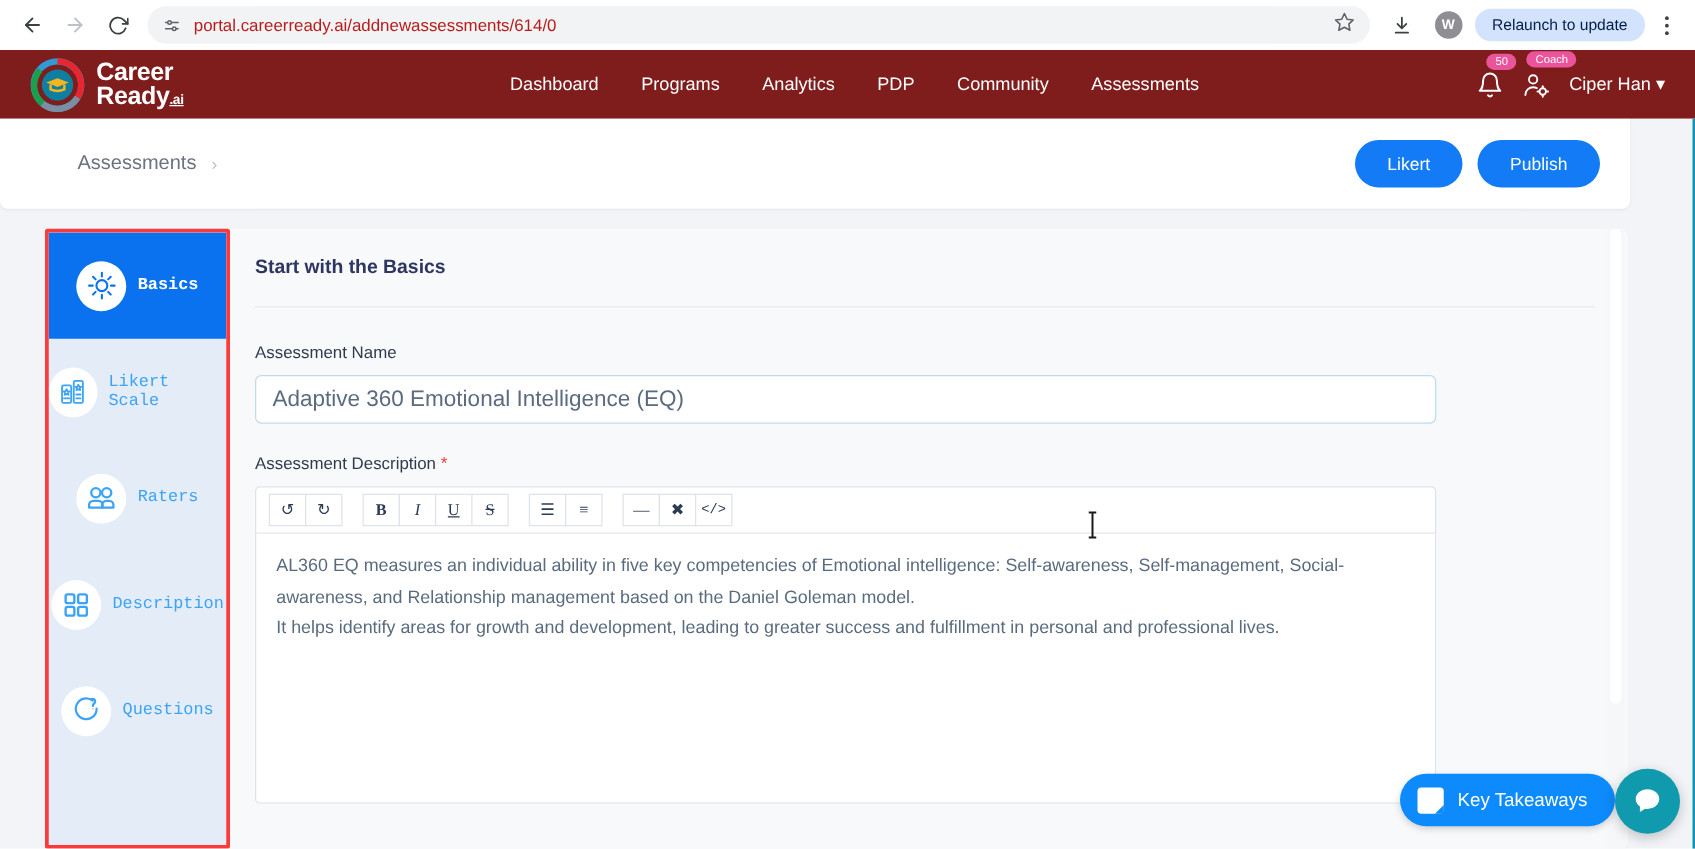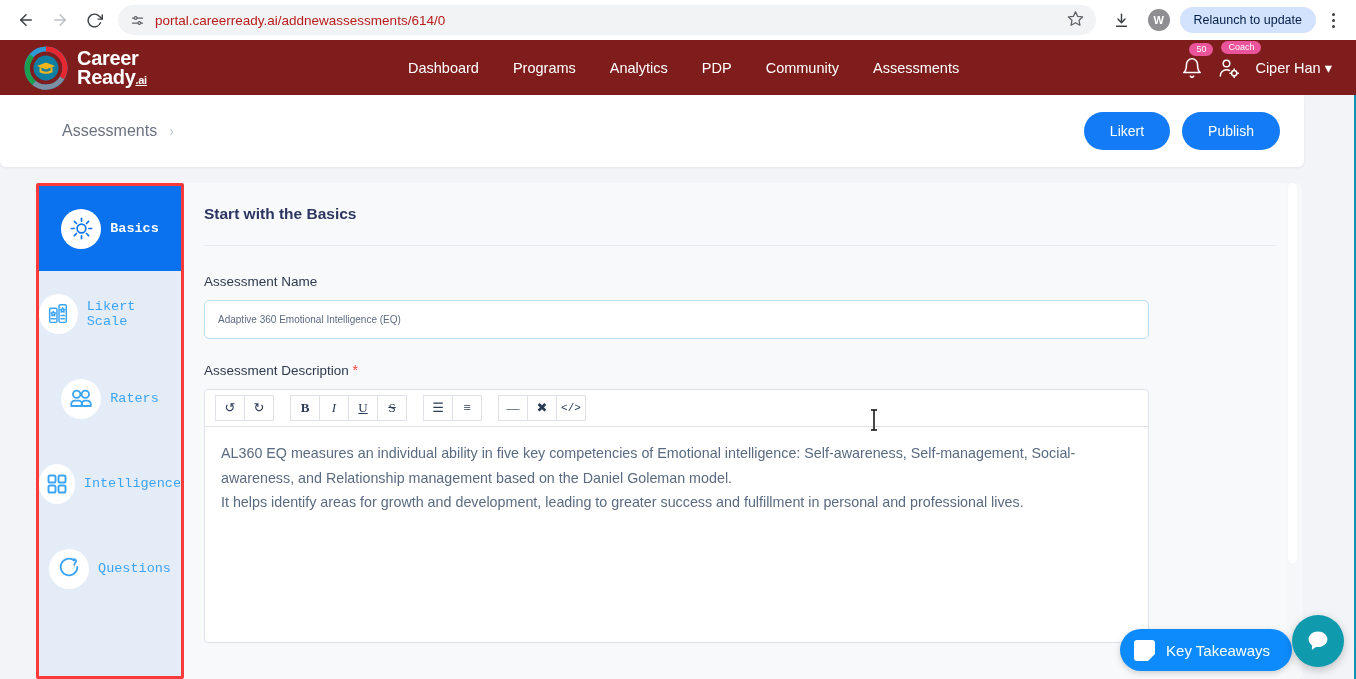--- a/index.html
+++ b/index.html
@@ -200,21 +200,21 @@
   .divider { height: 1px; background: #e7eaf0; margin: 0 0 28px 0; }
   .field-label {
     font-size: 13.5px; color: #2f3a4d; margin-bottom: 11px;
   }
   .req { color: #f0453a; font-size: 14px; }
   .text-input {
     width: 945px; height: 39px;
     border: 1px solid #bcdcf0;
     border-radius: 5px;
     background: #fff;
-    font-size: 10px;
+    font-size: 18px;
     color: #5c6b80;
     padding: 8px 13px;
     font-family: inherit;
     display: flex; align-items: center;
   }
   .field-block { margin-bottom: 23px; }
 
   
   .editor-toolbar {
     width: 945px;
@@ -254,21 +254,21 @@
   }
   .resize-grip {
     position: absolute; right: 3px; bottom: 2px;
     width: 9px; height: 9px;
     color: #b8bfc9; font-size: 9px;
   }
 
   
   .key-takeaways {
     position: absolute;
-    right: 62px; bottom: 8px;
+    right: 62px; bottom: 18px;
     background: #0d8bfd; color: #fff;
     border-radius: 22px;
     height: 42px;
     display: flex; align-items: center; gap: 11px;
     padding: 0 22px 0 14px;
     font-size: 15px;
     border: none; font-family: inherit;
     box-shadow: 0 2px 6px rgba(0,0,0,0.18);
   }
   .kt-icon {
@@ -483,21 +483,21 @@
       </div>
       <div class="side-item">
         <span class="side-icon">
           <svg width="24" height="24" viewBox="0 0 24 24" fill="none" stroke="#3ba4f5" stroke-width="1.9">
               <rect x="3.5" y="3.5" width="7" height="7" rx="1.6"></rect>
               <rect x="13.5" y="3.5" width="7" height="7" rx="1.6"></rect>
               <rect x="3.5" y="13.5" width="7" height="7" rx="1.6"></rect>
               <rect x="13.5" y="13.5" width="7" height="7" rx="1.6"></rect>
             </svg>
         </span>
-        <span class="label">Intelligence</span>
+        <span class="label">Description</span>
       </div>
       <div class="side-item">
         <span class="side-icon">
           <svg width="25" height="25" viewBox="0 0 24 24" fill="none" stroke="#3ba4f5" stroke-width="1.7" stroke-linecap="round" stroke-linejoin="round">
               <path d="M19.5 10.5a8 8 0 1 1-3-6.2"></path>
               <path d="M15.6 3.2c1.4-.5 2.7.3 2.8 1.6.1 1.4-1.3 1.8-1.6 2.6-.15.4-.1.8-.1 1.1"></path>
               <circle cx="16.6" cy="10.6" r="0.45" fill="#3ba4f5" stroke="none"></circle>
             </svg>
         </span>
         <span class="label">Questions</span>

